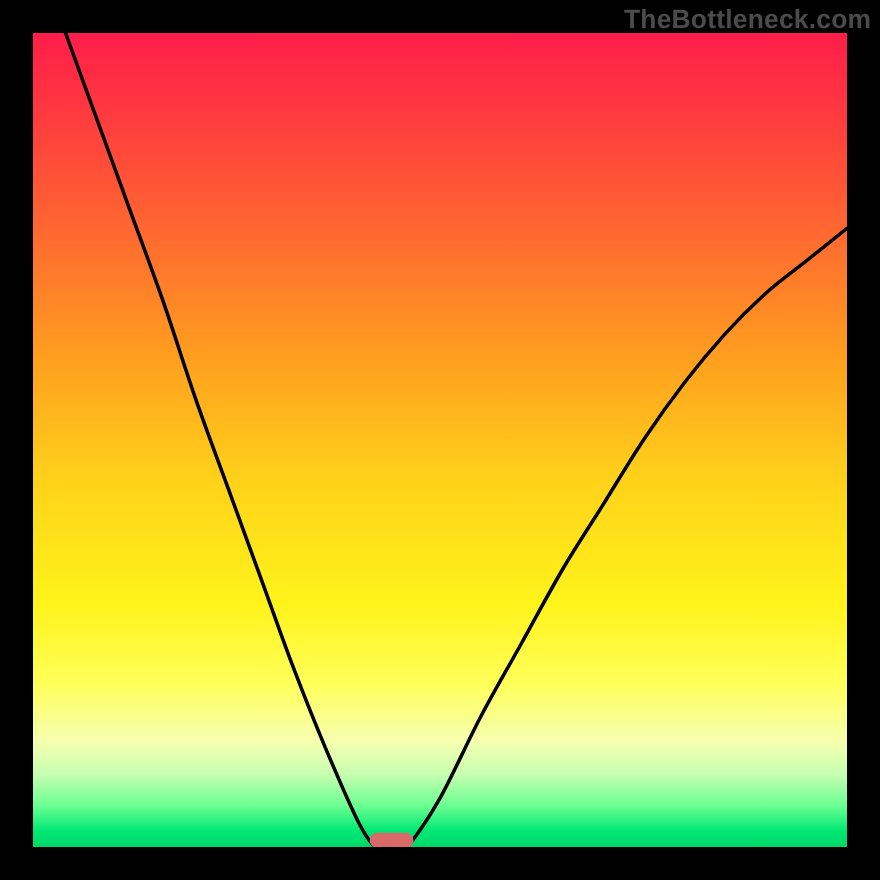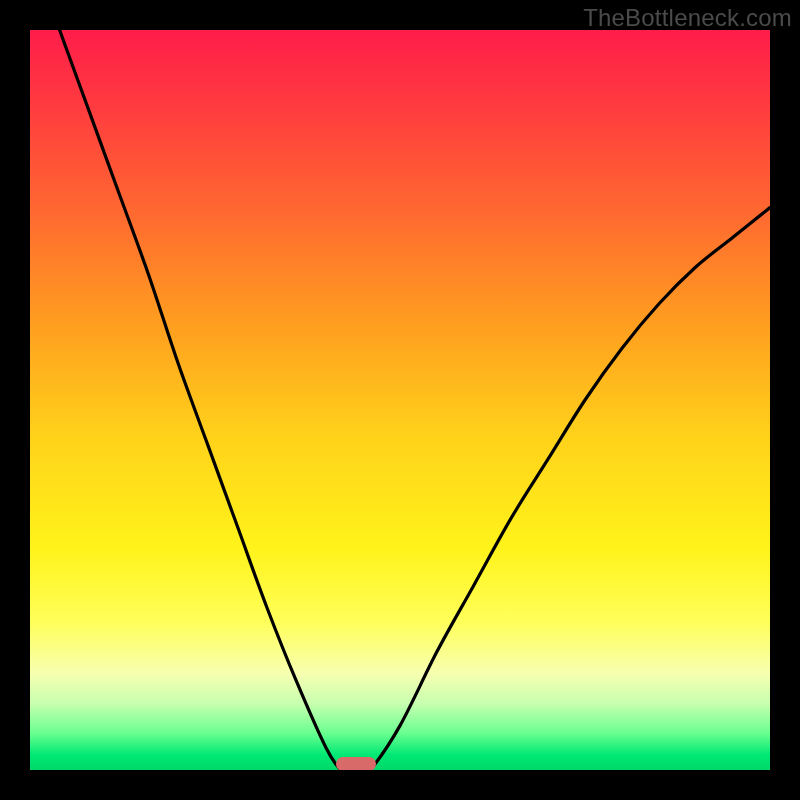--- a/index.html
+++ b/index.html
@@ -45,21 +45,21 @@
       #00d868 100%
     );
   }
   .watermark {
     position: absolute;
     top: 4px;
     right: 8px;
     color: #4b4b4b;
     font-size: 24px;
     letter-spacing: 0.2px;
-    font-weight: 400;
+    font-weight: 700;
     user-select: none;
   }
   svg.curve {
     position: absolute;
     left: 0; top: 0;
     width: 100%;
     height: 100%;
   }
   svg.curve path {
     stroke: #000;

